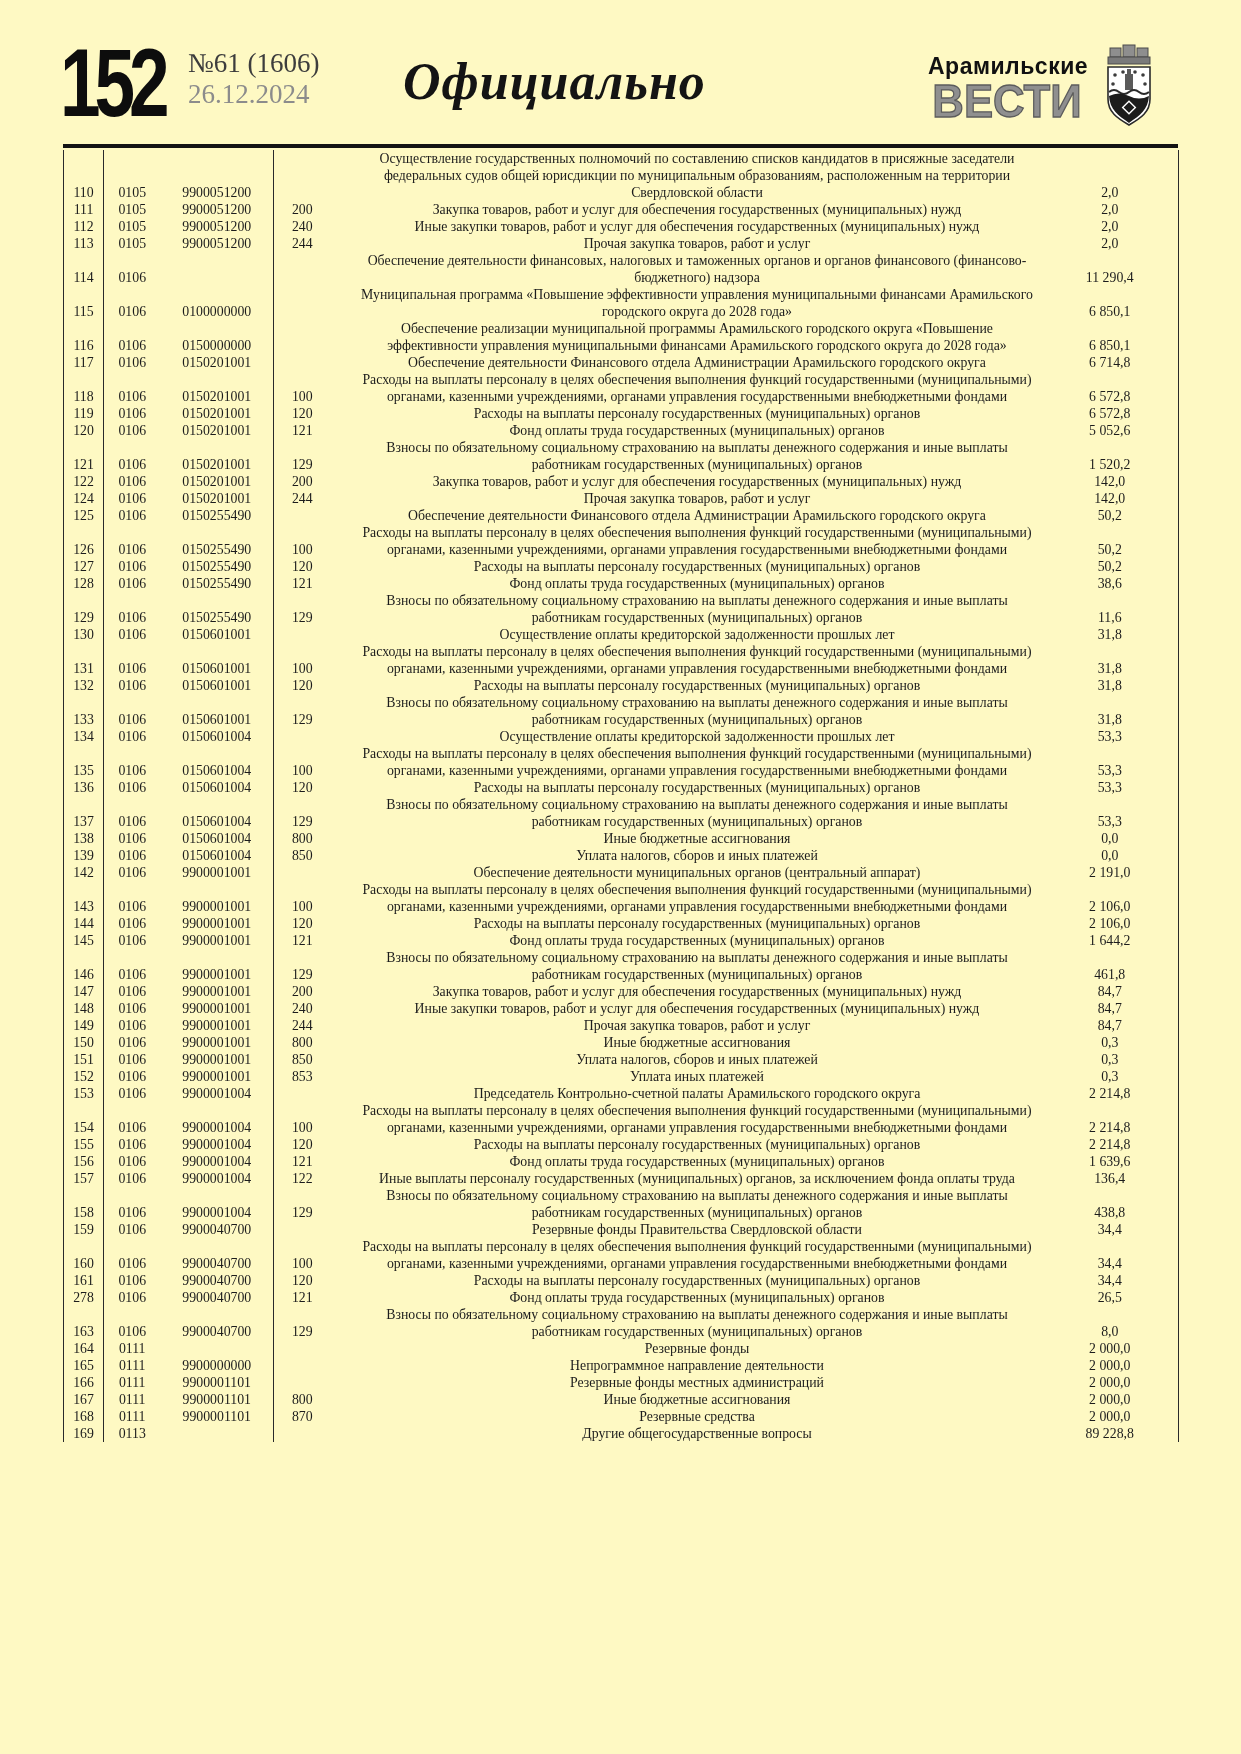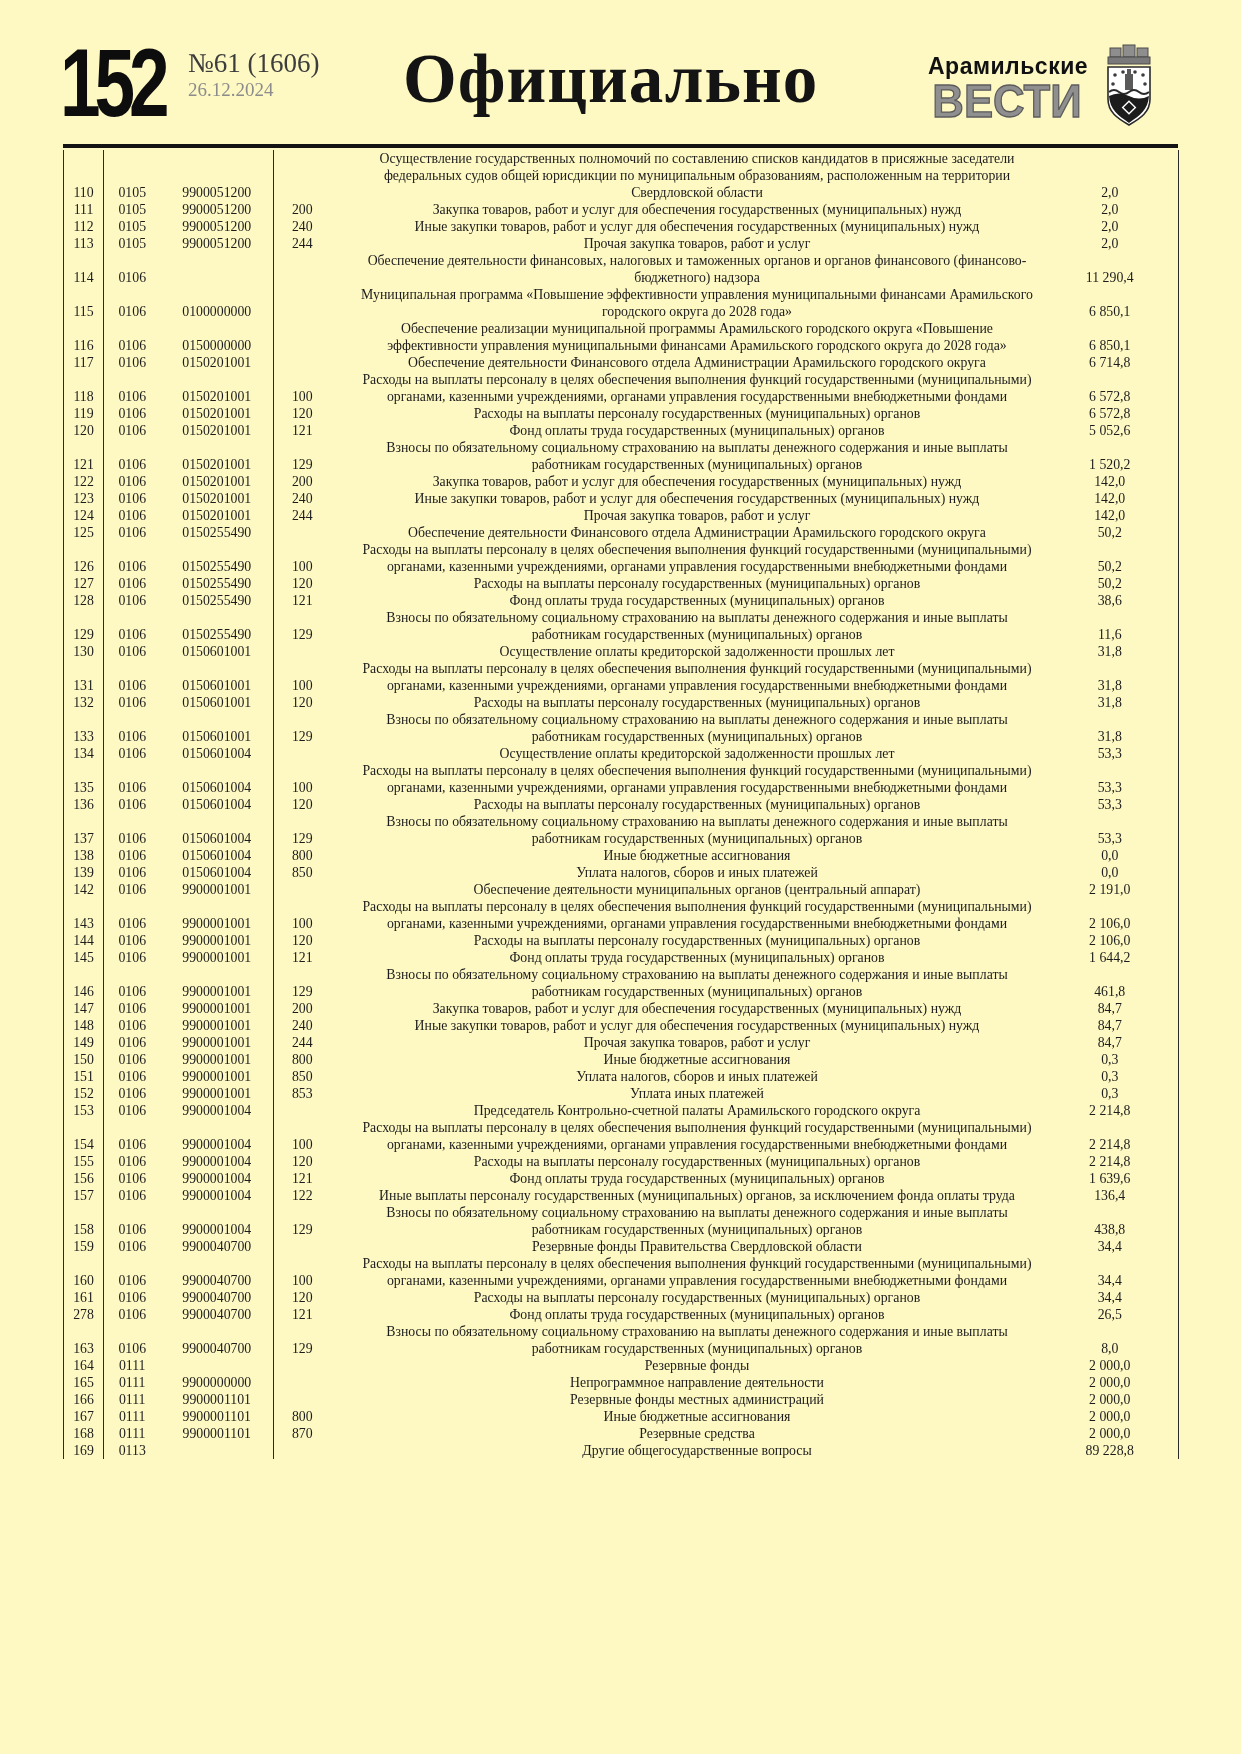--- a/index.html
+++ b/index.html
@@ -12,24 +12,24 @@
   
   .header { position:absolute; top:0; left:0; width:100%; height:150px; }
   .page-num {
     position:absolute; left:60px; top:44px;
     font-family:"Liberation Sans","DejaVu Sans",sans-serif; font-weight:700;
     font-size:96px; line-height:0.82; letter-spacing:-8px; color:#0d0d0d;
     transform:scaleX(0.76); transform-origin:left top;
   }
   .issue-block { position:absolute; left:188px; top:48px; line-height:1.15; }
   .issue-number { font-size:27px; color:#3d3d3d; }
-  .issue-date   { font-size:19px; color:#8c8c8c; }
+  .issue-date   { font-size:27px; color:#8c8c8c; }
   .official {
-    position:absolute; left:403px; top:40px;
-    font-weight:600; font-size:69px; letter-spacing:1px; color:#141414;
+    position:absolute; left:403px; top:52px;
+    font-style:italic; font-weight:600; font-size:52px; letter-spacing:1px; color:#141414;
   }
   .brand { position:absolute; left:928px; top:53px; width:158px; text-align:center;
            font-family:"Liberation Sans","DejaVu Sans",sans-serif; font-weight:700; }
   .brand-top { font-size:23px; letter-spacing:0.5px; color:#111; }
   .brand-bottom {
     font-size:46px; line-height:0.92; color:#8f8f8f; letter-spacing:0px;
     -webkit-text-stroke:1.3px #5c5c5c; transform:scaleX(0.95); transform-origin:center;
   }
   .crest { position:absolute; left:1101px; top:44px; }
   .header-rule { position:absolute; left:63px; width:1115px; top:144px; height:4px; background:#131313; }
@@ -231,30 +231,20 @@
       <td class="col-n">122</td>
       <td class="col-rz">0106</td>
       <td class="col-csr">0150201001</td>
       <td class="col-vr">200</td>
       <td class="col-name">
               <div class="nm">Закупка товаров, работ и услуг для обеспечения государственных (муниципальных) нужд</div>
             </td>
       <td class="col-sum">142,0</td>
     </tr>
           <tr>
-      <td class="col-n">123</td>
-      <td class="col-rz">0106</td>
-      <td class="col-csr">0150201001</td>
-      <td class="col-vr">240</td>
-      <td class="col-name">
-              <div class="nm">Иные закупки товаров, работ и услуг для обеспечения государственных (муниципальных) нужд</div>
-            </td>
-      <td class="col-sum">142,0</td>
-    </tr>
-          <tr>
       <td class="col-n">124</td>
       <td class="col-rz">0106</td>
       <td class="col-csr">0150201001</td>
       <td class="col-vr">244</td>
       <td class="col-name">
               <div class="nm">Прочая закупка товаров, работ и услуг</div>
             </td>
       <td class="col-sum">142,0</td>
     </tr>
           <tr>

